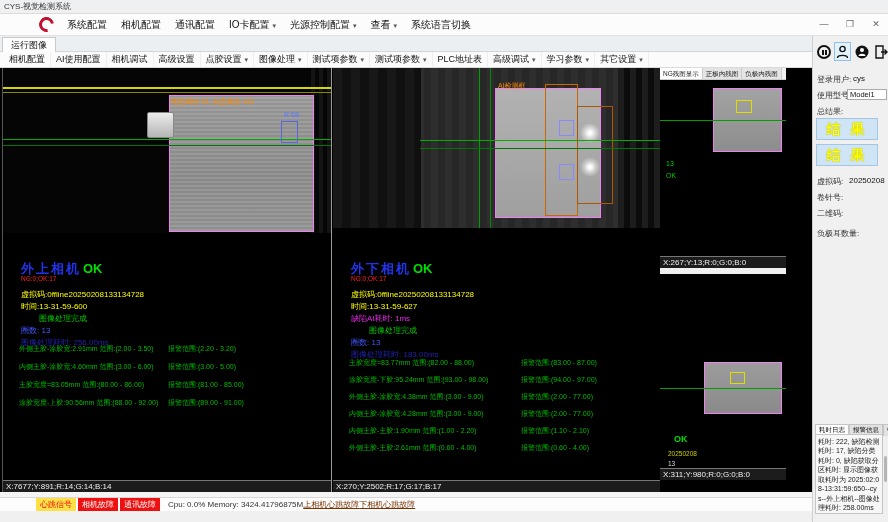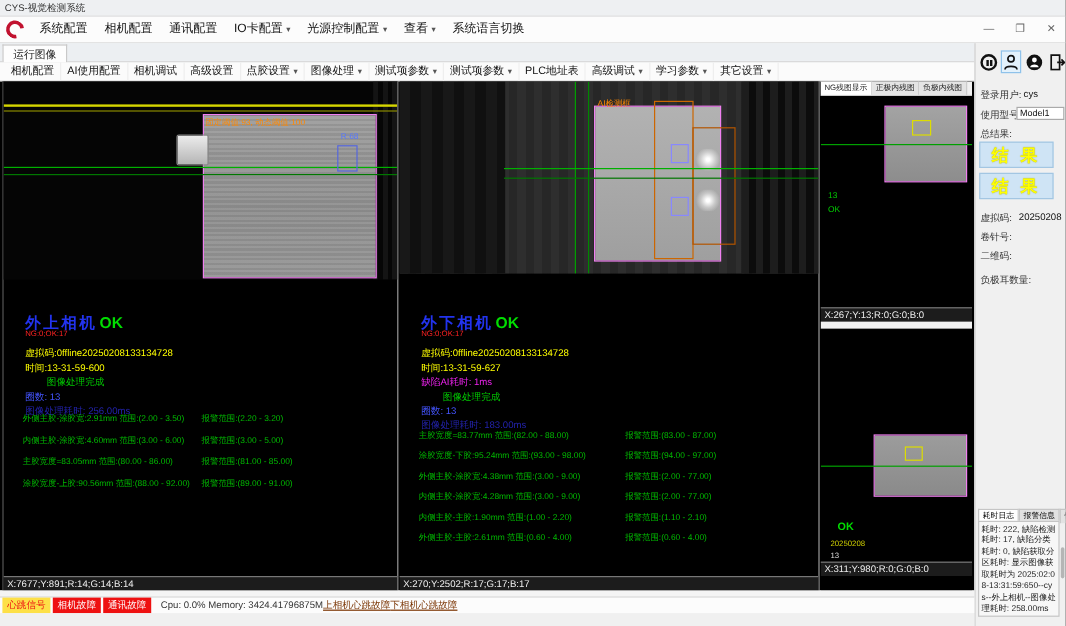--- a/index.html
+++ b/index.html
@@ -2,41 +2,41 @@
 <html><head>
 <meta charset="utf-8">
 <style>
   * { margin:0; padding:0; box-sizing:border-box; }
   html,body { background:#888; }
   body { font-family:"Liberation Sans","DejaVu Sans",sans-serif; }
   #app {
     position:relative; width:888px; height:522px; overflow:hidden;
     background:#f0f0f0; font-family:"Liberation Sans","DejaVu Sans",sans-serif;
   }
-  .abs { position:absolute; }
+  .abs { position:absolute;padding-left:34px; }
 
   
   .titlebar { left:0; top:0; width:888px; height:14px; background:#eef0f2; color:#333; font-size:8px; line-height:14px; padding-left:4px; border-bottom:1px solid #dcdcdc; }
   .menubar { left:0; top:14px; width:888px; height:22px; background:#fcfcfc; border-bottom:1px solid #e3e3e3; display:flex; align-items:center; }
   .logo { width:15px; height:15px; margin:0 6px 0 5px; border:3px solid #c1122f; border-right-color:transparent; border-radius:50%; transform:rotate(35deg); }
   .menu-item { font-size:10px; color:#111; padding:0 7px; line-height:21px; cursor:default; white-space:nowrap; }
   .has-arrow::after { content:"▾"; font-size:7px; color:#555; margin-left:3px; }
   .win-controls { position:absolute; right:4px; top:16px; display:flex; gap:10px; }
   .win-btn { font-size:9px; color:#666; width:16px; text-align:center; line-height:16px; }
   .tabstrip { left:0; top:36px; width:812px; height:16px; background:#eceff2; border-bottom:1px solid #d5d5d5; }
   .view-tab { position:absolute; left:2px; top:1px; height:15px; background:#fdfdfd; border:1px solid #c9c9c9; border-bottom:none; font-size:9px; padding:0 8px; line-height:14px; color:#222; }
   .toolbar2 { left:0; top:52px; width:812px; height:16px; background:#fbfbfb; border-bottom:1px solid #dadada; display:flex; align-items:center; padding-left:4px; }
   .tool-item { font-size:9px; color:#111; padding:0 5px; line-height:15px; white-space:nowrap; border-right:1px solid #eee; }
 
   
   .main { left:0; top:68px; width:812px; height:424px; background:#000; }
   .panel { position:absolute; top:0; height:424px; background:#000; }
   .p-left { left:2px; width:330px; border-right:1px solid #9a9a9a; border-left:1px solid #555; }
   .p-mid { left:333px; width:350px; border-right:1px solid #9a9a9a; }
-  .p-rcol { left:684px; width:126px; }
+  .p-rcol { left:660px; width:126px; }
   .pstatus { position:absolute; left:0; bottom:0; width:100%; height:12px; background:#1c1c1c; border-top:1px solid #777; color:#eee; font-size:8px; line-height:11px; padding-left:3px; }
 
   
   .lp-img { left:0; top:0; width:100%; height:165px; background:#050505; overflow:hidden; }
   .lp-stripes { position:absolute; right:0; top:0; width:20px; height:165px; background:repeating-linear-gradient(90deg,#141414 0 4px,#060606 4px 8px); }
   .lp-yline1 { position:absolute; left:0; top:19px; width:100%; height:2px; background:#d6d600; }
   .lp-yline2 { position:absolute; left:0; top:24px; width:100%; height:1px; background:#8a8a00; }
   .lp-block { position:absolute; left:166px; top:27px; width:145px; height:137px; background:linear-gradient(180deg,#9d9d9d,#8f8f8f 60%,#969696); border:1px solid #f080f0; }
   .lp-block::before { content:""; position:absolute; inset:0; background:repeating-linear-gradient(0deg,rgba(255,255,255,.05) 0 2px,rgba(0,0,0,.05) 2px 4px); }
   .lp-conn { position:absolute; left:144px; top:44px; width:27px; height:26px; background:linear-gradient(180deg,#ececec,#b5b5b5); border:1px solid #888; border-radius:2px; }

